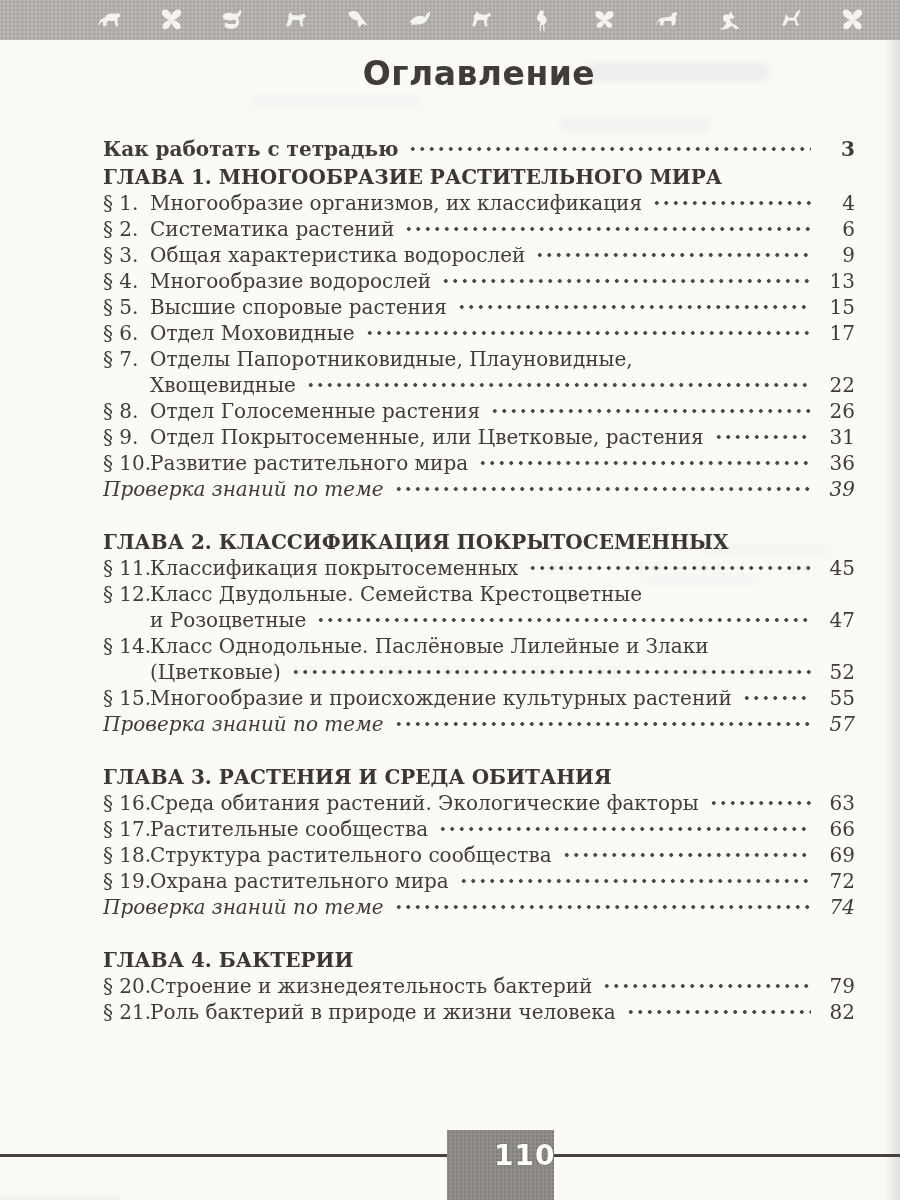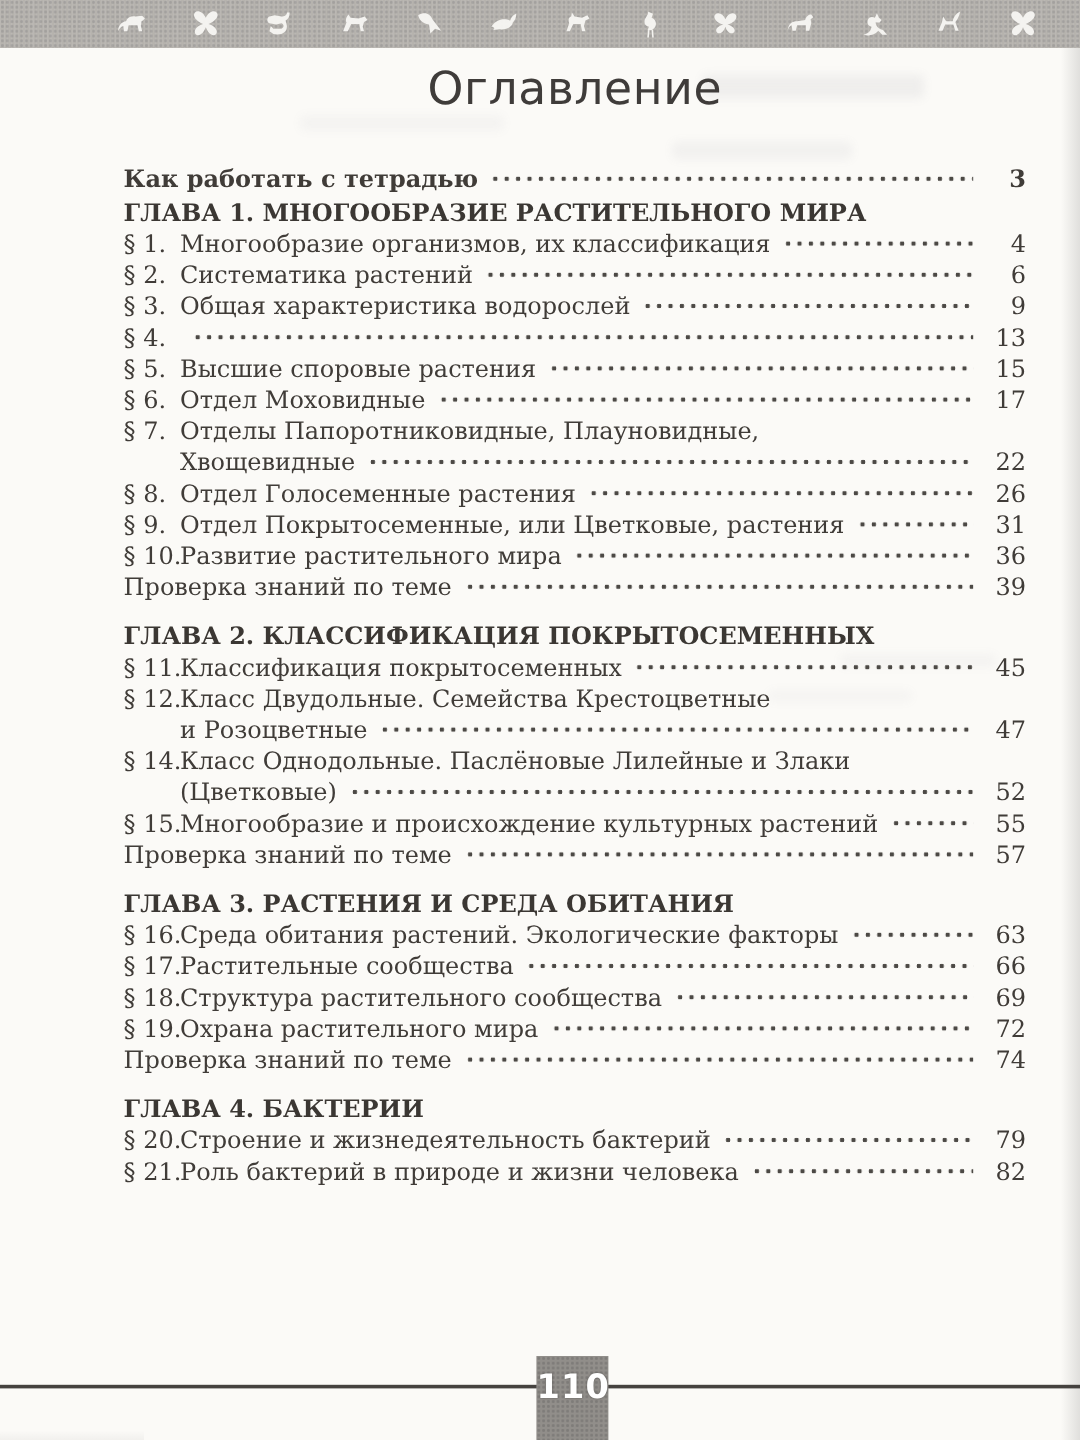--- a/index.html
+++ b/index.html
@@ -30,49 +30,49 @@
     background:linear-gradient(to right, rgba(60,60,60,0), rgba(60,60,60,.14));}
   .edge-bottom-left{position:absolute;left:0;bottom:0;width:120px;height:8px;
     background:linear-gradient(to top, rgba(60,60,60,.05), rgba(60,60,60,0));}
 
   .content{
     position:absolute;top:40px;left:0;width:900px;
     padding:16px 45px 0 103px;box-sizing:border-box;
   }
   .title{
     font-family:"DejaVu Sans","Liberation Sans",sans-serif;
-    font-weight:normal;font-size:38px;line-height:36px;
+    font-weight:bold;font-size:33px;line-height:36px;
     text-align:center;color:#3f3c3a;letter-spacing:.5px;
     margin:0 0 0 0;
   }
   .toc{margin-top:44px;font-size:20px;line-height:26px;}
   .row{display:flex;align-items:flex-start;}
   .row .num{width:47px;flex:none;white-space:nowrap;}
   .row .body{flex:1;min-width:0;}
   .tline{display:flex;min-width:0;}
   .tline .txt{white-space:nowrap;overflow:hidden;}
   .tline .lead{
     flex:1;min-width:10px;height:26px;margin:0 6px 0 10px;
     background-image:radial-gradient(circle, #4c4945 1.7px, transparent 2.1px);
     background-size:9.5px 26px;background-position:0 60%;background-repeat:repeat-x;
   }
   .tline .pg{flex:none;min-width:38px;text-align:right;white-space:nowrap;}
   .row.front{font-weight:bold;}
-  .row.chapter{font-weight:bold;margin-top:15px;color:#3b3733;}
+  .row.chapter{font-weight:bold;margin-top:27px;color:#3b3733;}
   .row.chapter.first{margin-top:2px;}
   .row.chapter .l2{padding-left:56px;}
-  .row.check{}
+  .row.check{font-style:italic;}
   
   .footer-line{position:absolute;left:0;top:1154px;width:900px;height:3px;background:#45423f;}
   .page-tab{
     position:absolute;left:447px;top:1130px;width:60px;height:70px;
     background-color:#918e8a;
     background-image:radial-gradient(circle, rgba(70,70,72,.25) 1px, transparent 1.4px);
     background-size:4px 4px;
-    z-index:2;text-align:center;
+    z-index:2;text-align:center;padding-left:47px;
   }
   .page-tab .pnum{
     font-family:"DejaVu Sans","Liberation Sans",sans-serif;
     font-weight:bold;font-size:28px;color:#ffffff;
     display:inline-block;margin-top:9px;letter-spacing:1px;
     text-shadow:0 0 2px rgba(80,78,75,.8);
   }
 </style>
 </head>
 <body>
@@ -171,20 +171,21 @@
             <span class="txt">Общая характеристика водорослей</span>
             <span class="lead"></span>
             <span class="pg">9</span>
           </div>
         </div>
       </div>
       <div class="row para">
         <span class="num">§ 4.</span>
         <div class="body">
           <div class="tline">
+            <span class="txt">Многообразие водорослей</span>
             <span class="lead"></span>
             <span class="pg">13</span>
           </div>
         </div>
       </div>
       <div class="row para">
         <span class="num">§ 5.</span>
         <div class="body">
           <div class="tline">
             <span class="txt">Высшие споровые растения</span>

